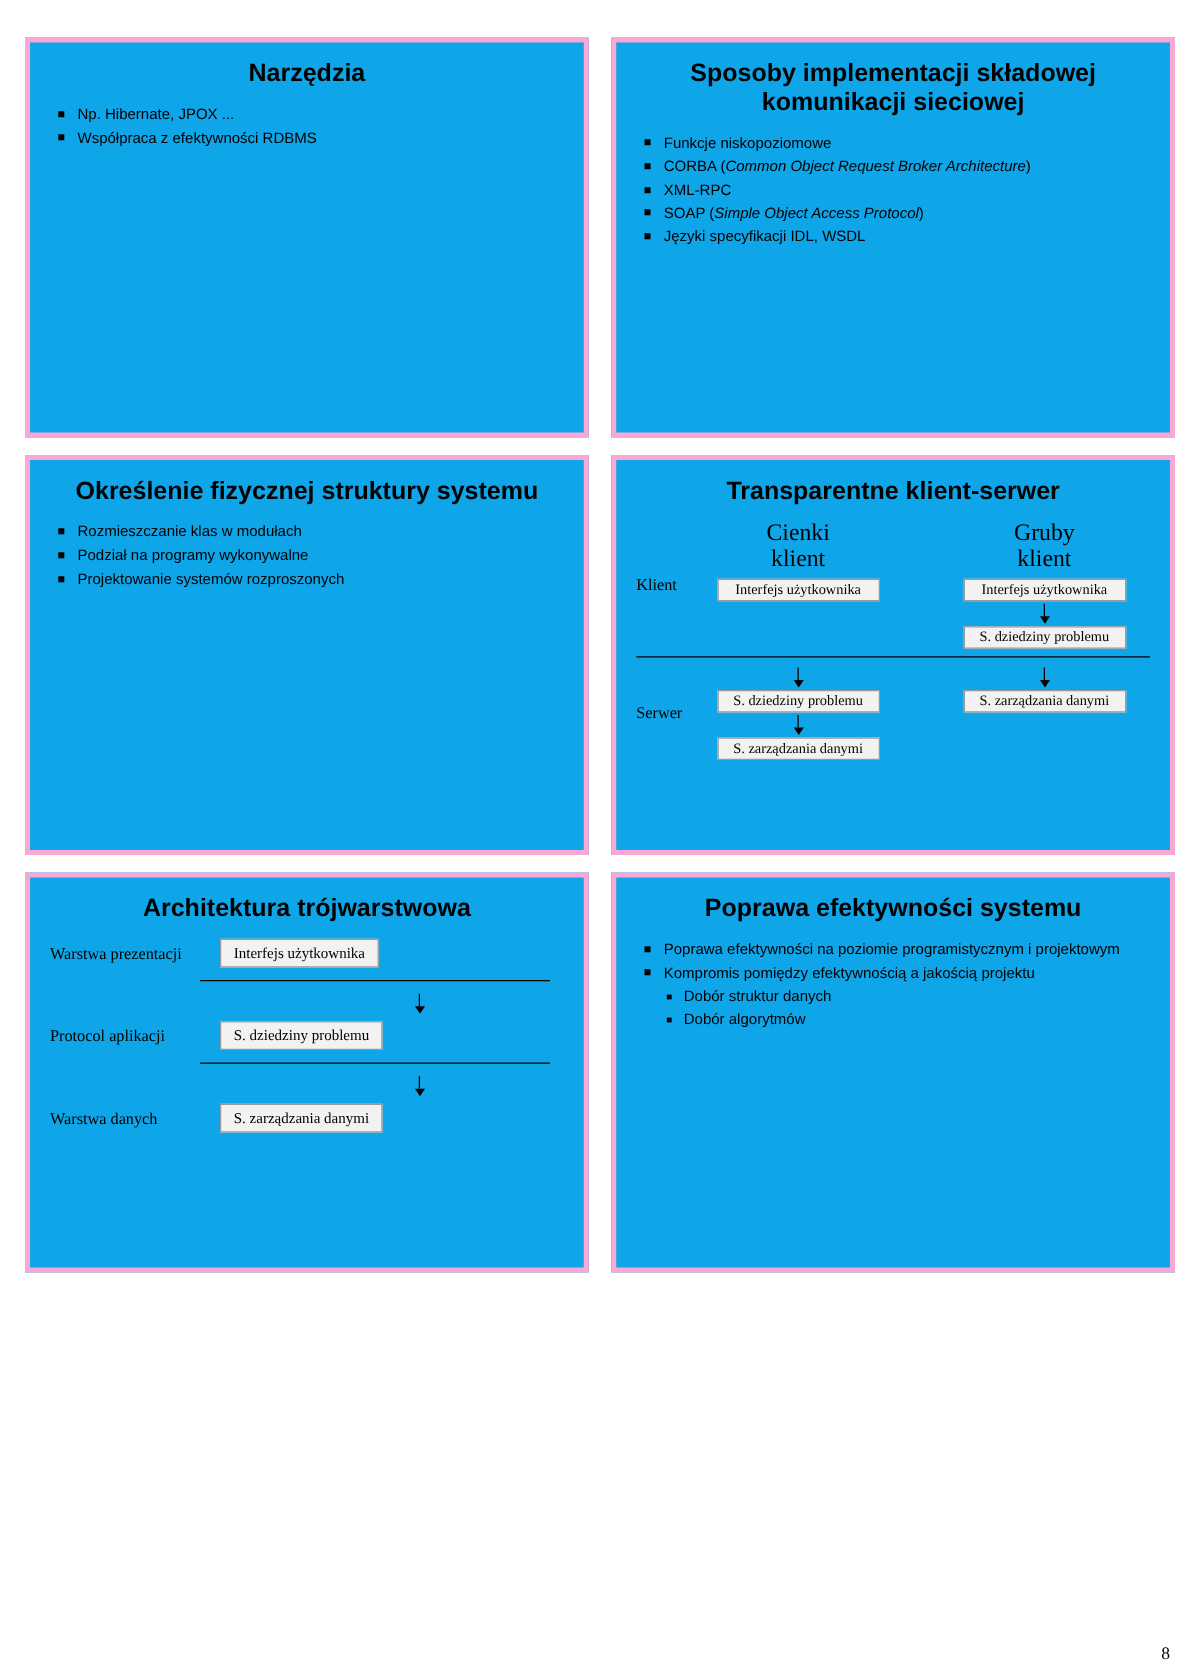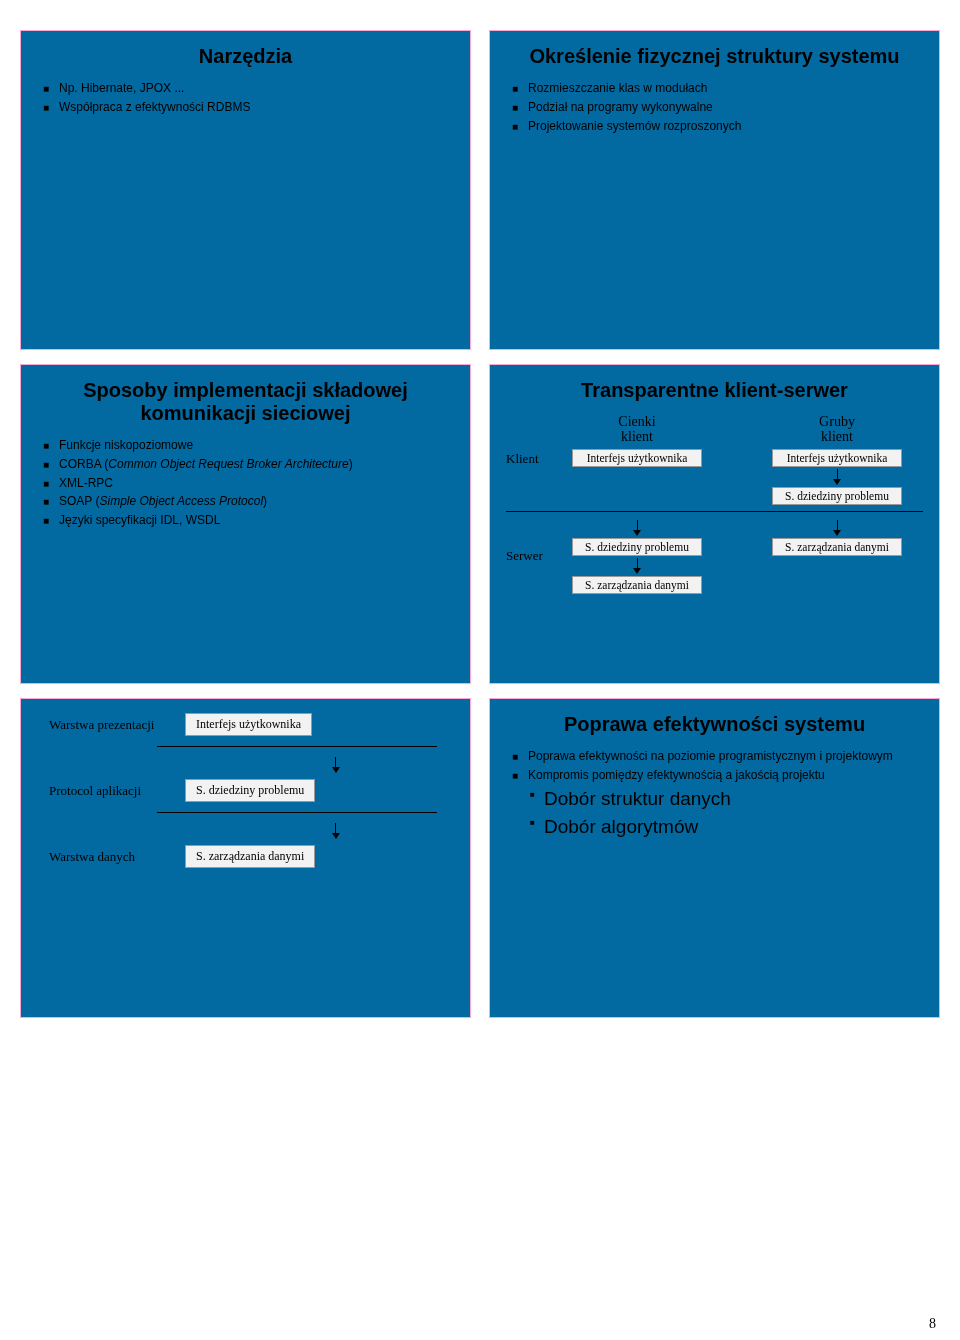--- a/index.html
+++ b/index.html
@@ -14,22 +14,22 @@
   .page {
     width: 960px;
     padding: 30px 20px 20px 20px;
   }
   .grid {
     display: grid;
     grid-template-columns: 1fr 1fr;
     gap: 14px 18px;
   }
   .slide {
-    border: 1px solid #f9a8d4;
-    background: #0369a1;
+    border: 4px solid #f9a8d4;
+    background: #0ea5e9;
     position: relative;
     min-height: 320px;
     padding: 14px 16px 12px 16px;
   }
   .slide-title {
     font-weight: bold;
     font-size: 20px;
     text-align: center;
     margin-bottom: 12px;
     line-height: 1.15;
@@ -47,21 +47,21 @@
     margin-bottom: 2px;
   }
   ul.bul > li::before {
     content: "■";
     position: absolute;
     left: 0;
     top: 2px;
     font-size: 10px;
     color: #000;
   }
-  ul.bul.sub > li { padding-left: 14px; font-size: 19px; }
+  ul.bul.sub > li { padding-left: 14px; font-size: 12px; }
   ul.bul.sub > li::before { font-size: 8px; top: 3px; }
   .italic { font-style: italic; }
 
   
   .cs-wrap {
     position: relative;
     margin-top: 6px;
   }
   .cs-row {
     display: flex;
@@ -79,21 +79,21 @@
     gap: 28px;
   }
   .cs-col {
     flex: 1;
     display: flex;
     flex-direction: column;
     align-items: center;
   }
   .cs-head {
     font-family: "Times New Roman", serif;
-    font-size: 14px;
+    font-size: 19px;
     text-align: center;
     line-height: 1.1;
     margin-bottom: 4px;
   }
   .cs-box {
     font-family: "Times New Roman", serif;
     font-size: 11.5px;
     background: #f2f2f2;
     border: 1px solid #999;
     padding: 2px 6px;
@@ -123,21 +123,20 @@
   .tier {
     display: flex;
     align-items: center;
     gap: 16px;
     margin-bottom: 10px;
   }
   .tier-label {
     font-family: "Times New Roman", serif;
     font-size: 13px;
     width: 120px;
-    margin-left: 12px;
   }
   .tier-box {
     font-family: "Times New Roman", serif;
     font-size: 12px;
     background: #f2f2f2;
     border: 1px solid #999;
     padding: 3px 10px;
   }
   .tier-hr {
     border: none;
@@ -163,40 +162,40 @@
 <body>
 
 <div class="page">
   <div class="grid">
 
     <div class="slide">
       <div class="slide-title">Narzędzia</div>
       <ul class="bul">
         <li>Np. Hibernate, JPOX ...</li>
         <li>Współpraca z efektywności RDBMS</li>
-      </ul>
-    </div>
-
-    <div class="slide">
-      <div class="slide-title">Określenie fizycznej struktury systemu</div>
-      <ul class="bul">
-        <li>Rozmieszczanie klas w modułach</li>
-        <li>Podział na programy wykonywalne</li>
-        <li>Projektowanie systemów rozproszonych</li>
       </ul>
     </div>
 
     <div class="slide">
       <div class="slide-title">Sposoby implementacji składowej komunikacji sieciowej</div>
       <ul class="bul">
         <li>Funkcje niskopoziomowe</li>
         <li>CORBA (<span class="italic">Common Object Request Broker Architecture</span>)</li>
         <li>XML-RPC</li>
         <li>SOAP (<span class="italic">Simple Object Access Protocol</span>)</li>
         <li>Języki specyfikacji IDL, WSDL</li>
+      </ul>
+    </div>
+
+    <div class="slide">
+      <div class="slide-title">Określenie fizycznej struktury systemu</div>
+      <ul class="bul">
+        <li>Rozmieszczanie klas w modułach</li>
+        <li>Podział na programy wykonywalne</li>
+        <li>Projektowanie systemów rozproszonych</li>
       </ul>
     </div>
 
     <div class="slide">
       <div class="slide-title">Transparentne klient-serwer</div>
       <div class="cs-wrap">
 
         <div class="cs-row">
           <div class="cs-label">Klient</div>
           <div class="cs-cols">
@@ -242,20 +241,21 @@
                 </div>
               <div class="cs-box">S. zarządzania danymi</div>
             </div>
           </div>
         </div>
 
       </div>
     </div>
 
     <div class="slide">
+      <div class="slide-title">Architektura trójwarstwowa</div>
 
       <div class="tier">
         <div class="tier-label">Warstwa prezentacji</div>
         <div class="tier-box">Interfejs użytkownika</div>
       </div>
       <hr class="tier-hr">
       <div class="tier-arrow-wrap">
         <div class="cs-arrow">
             <div class="shaft"></div>
             <div class="head"></div>

